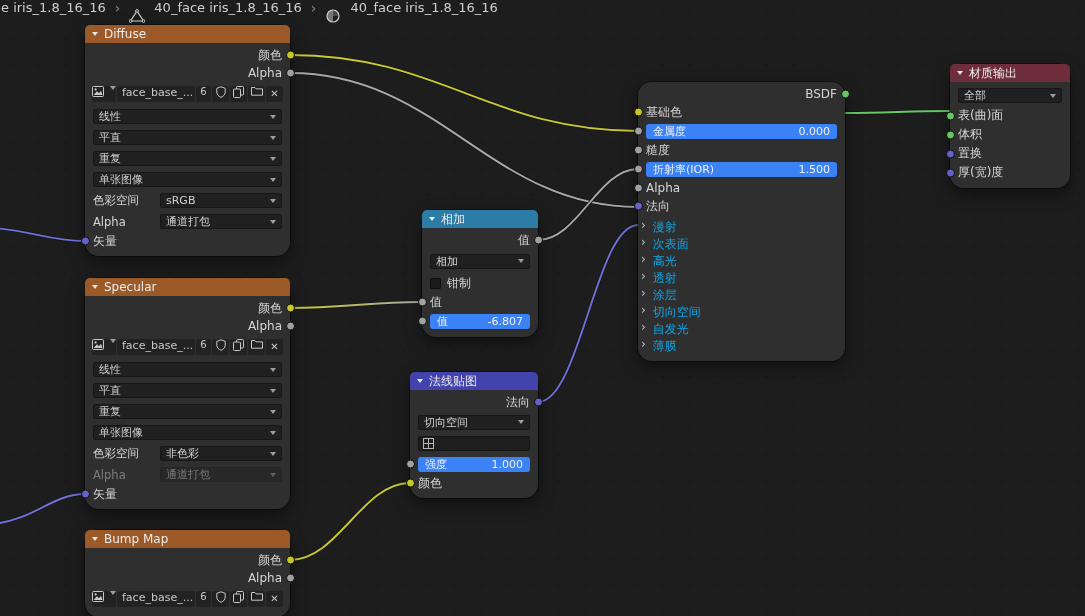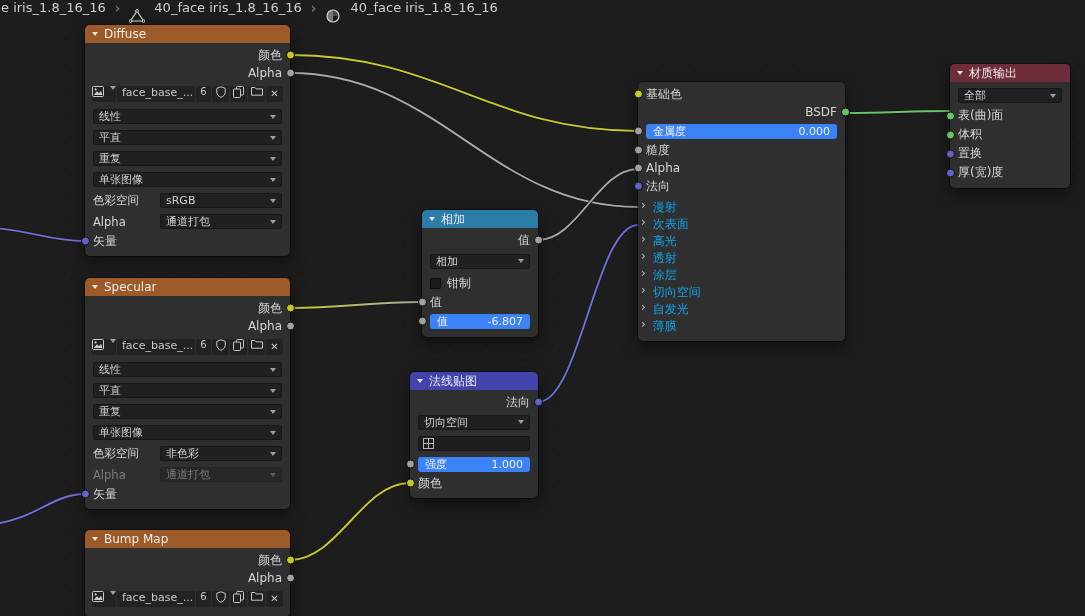--- a/index.html
+++ b/index.html
@@ -18,21 +18,21 @@
   .wg{stroke:#a8a8a8;stroke-width:1.9}
   .wp{stroke:#7070d8;stroke-width:1.9}
   .wgr{stroke:#68c868;stroke-width:1.9}
 
   
   .crumbs{position:absolute;left:0;top:0;height:32px;display:flex;gap:9px;padding-left:1px;z-index:3;font-size:13px;color:#cfcfcf;white-space:nowrap}
   .crumbs .sep{color:#8a8a8a;font-size:14px}
   .crumbs .cico{display:flex;align-items:center}
 
   
-  .node{position:absolute;background:rgba(47,47,47,.97);border-radius:5px;z-index:2;
+  .node{position:absolute;background:rgba(47,47,47,.97);border-radius:14px;z-index:2;
         box-shadow:0 6px 16px rgba(0,0,0,.5),0 0 0 1px rgba(0,0,0,.35)}
   .hdr{height:18px;display:flex;align-items:center;gap:6px;padding:0 7px;border-radius:5px 5px 0 0;font-size:12px;color:#ececec}
   .tri-down{width:0;height:0;border-left:3.5px solid transparent;border-right:3.5px solid transparent;border-top:4.5px solid #e8e8e8;flex:none}
   .body{padding:3px 0 6px}
   .row{position:relative;display:flex;align-items:center;padding:0 8px;font-size:12px;color:#d6d6d6}
   .h17{height:17px}.h18{height:18px}.h19{height:19px}.h20{height:20px}.h21{height:21px}.h22{height:22px}.h24{height:24px}
   .out{justify-content:flex-end}
   .sock{position:absolute;width:9px;height:9px;border-radius:50%;box-sizing:border-box;border:1.3px solid #101010;top:50%;transform:translateY(-50%);z-index:4}
   .sock.l{left:-4.5px}.sock.r{right:-4.5px}
   .sk-color{background:#c7c729}.sk-val{background:#a1a1a1}.sk-vec{background:#6363c7}.sk-shader{background:#63c763}
@@ -444,38 +444,45 @@
     </div>
     <div class="row h18">
       <span class="sock l sk-color"></span>
       <span>颜色</span>
     </div>
   </div>
 </div>
 
 <div class="node" style="left:638px;top:82px;width:207px">
   <div class="body">
+    <div class="row h18 out">
+      <span>BSDF</span>
+      <span class="sock r sk-shader"></span>
+    </div>
     <div class="row h18">
       <span class="sock l sk-color"></span>
       <span>基础色</span>
-    </div>
-    <div class="row h18 out">
-      <span>BSDF</span>
-      <span class="sock r sk-shader"></span>
     </div>
     <div class="row h20">
       <span class="sock l sk-val"></span>
       <span class="slider">
         <span>金属度</span>
         <span>0.000</span>
       </span>
     </div>
     <div class="row h18">
       <span class="sock l sk-val"></span>
       <span>糙度</span>
+    </div>
+    <div class="row h20">
+      <span class="sock l sk-val"></span>
+      <span class="slider">
+        <span>折射率(IOR)</span>
+        <span>1.500</span>
+      </span>
     </div>
     <div class="row h18">
       <span class="sock l sk-val"></span>
       <span>Alpha</span>
     </div>
     <div class="row h18">
       <span class="sock l sk-vec"></span>
       <span>法向</span>
     </div>
     <div style="height:4px"></div>

